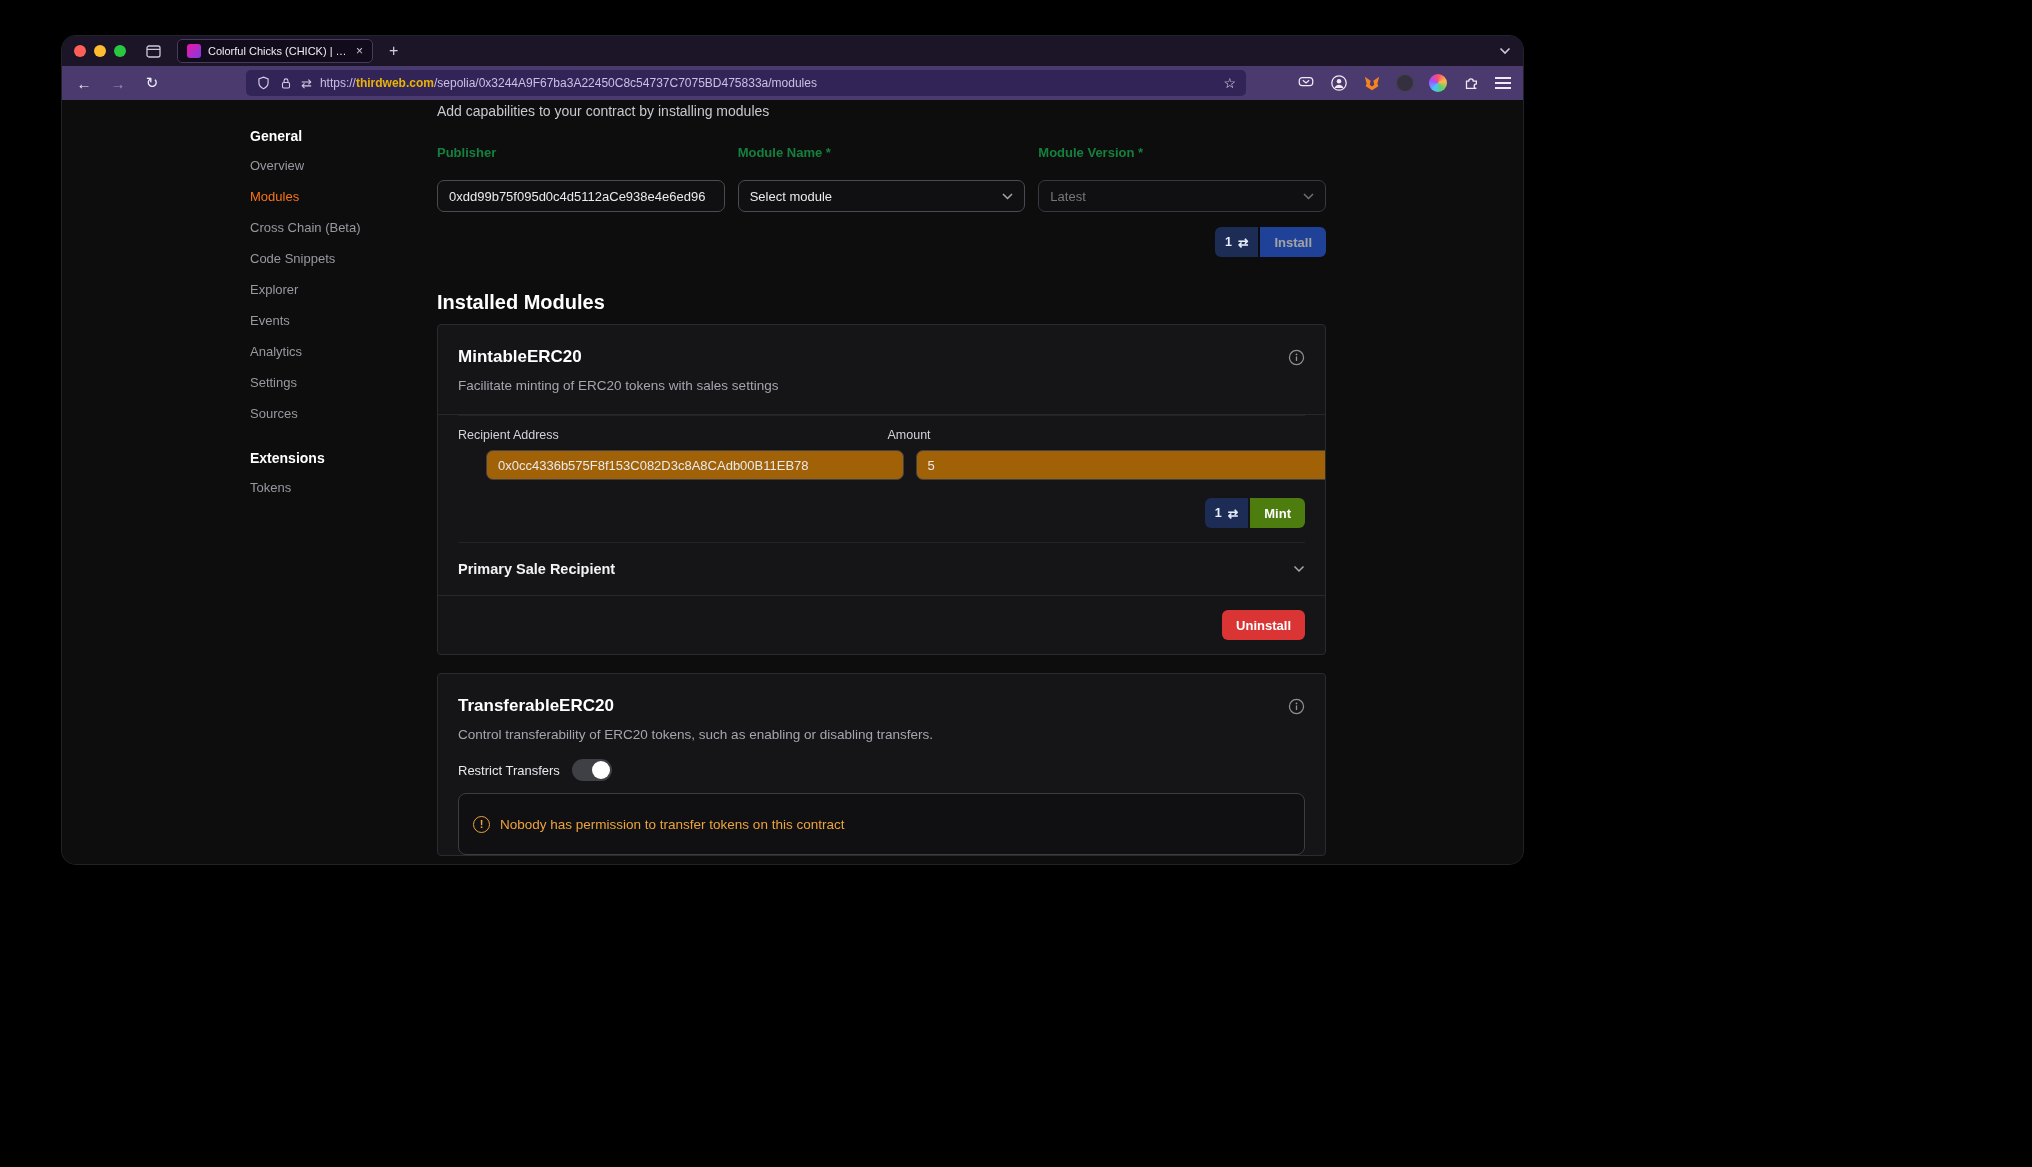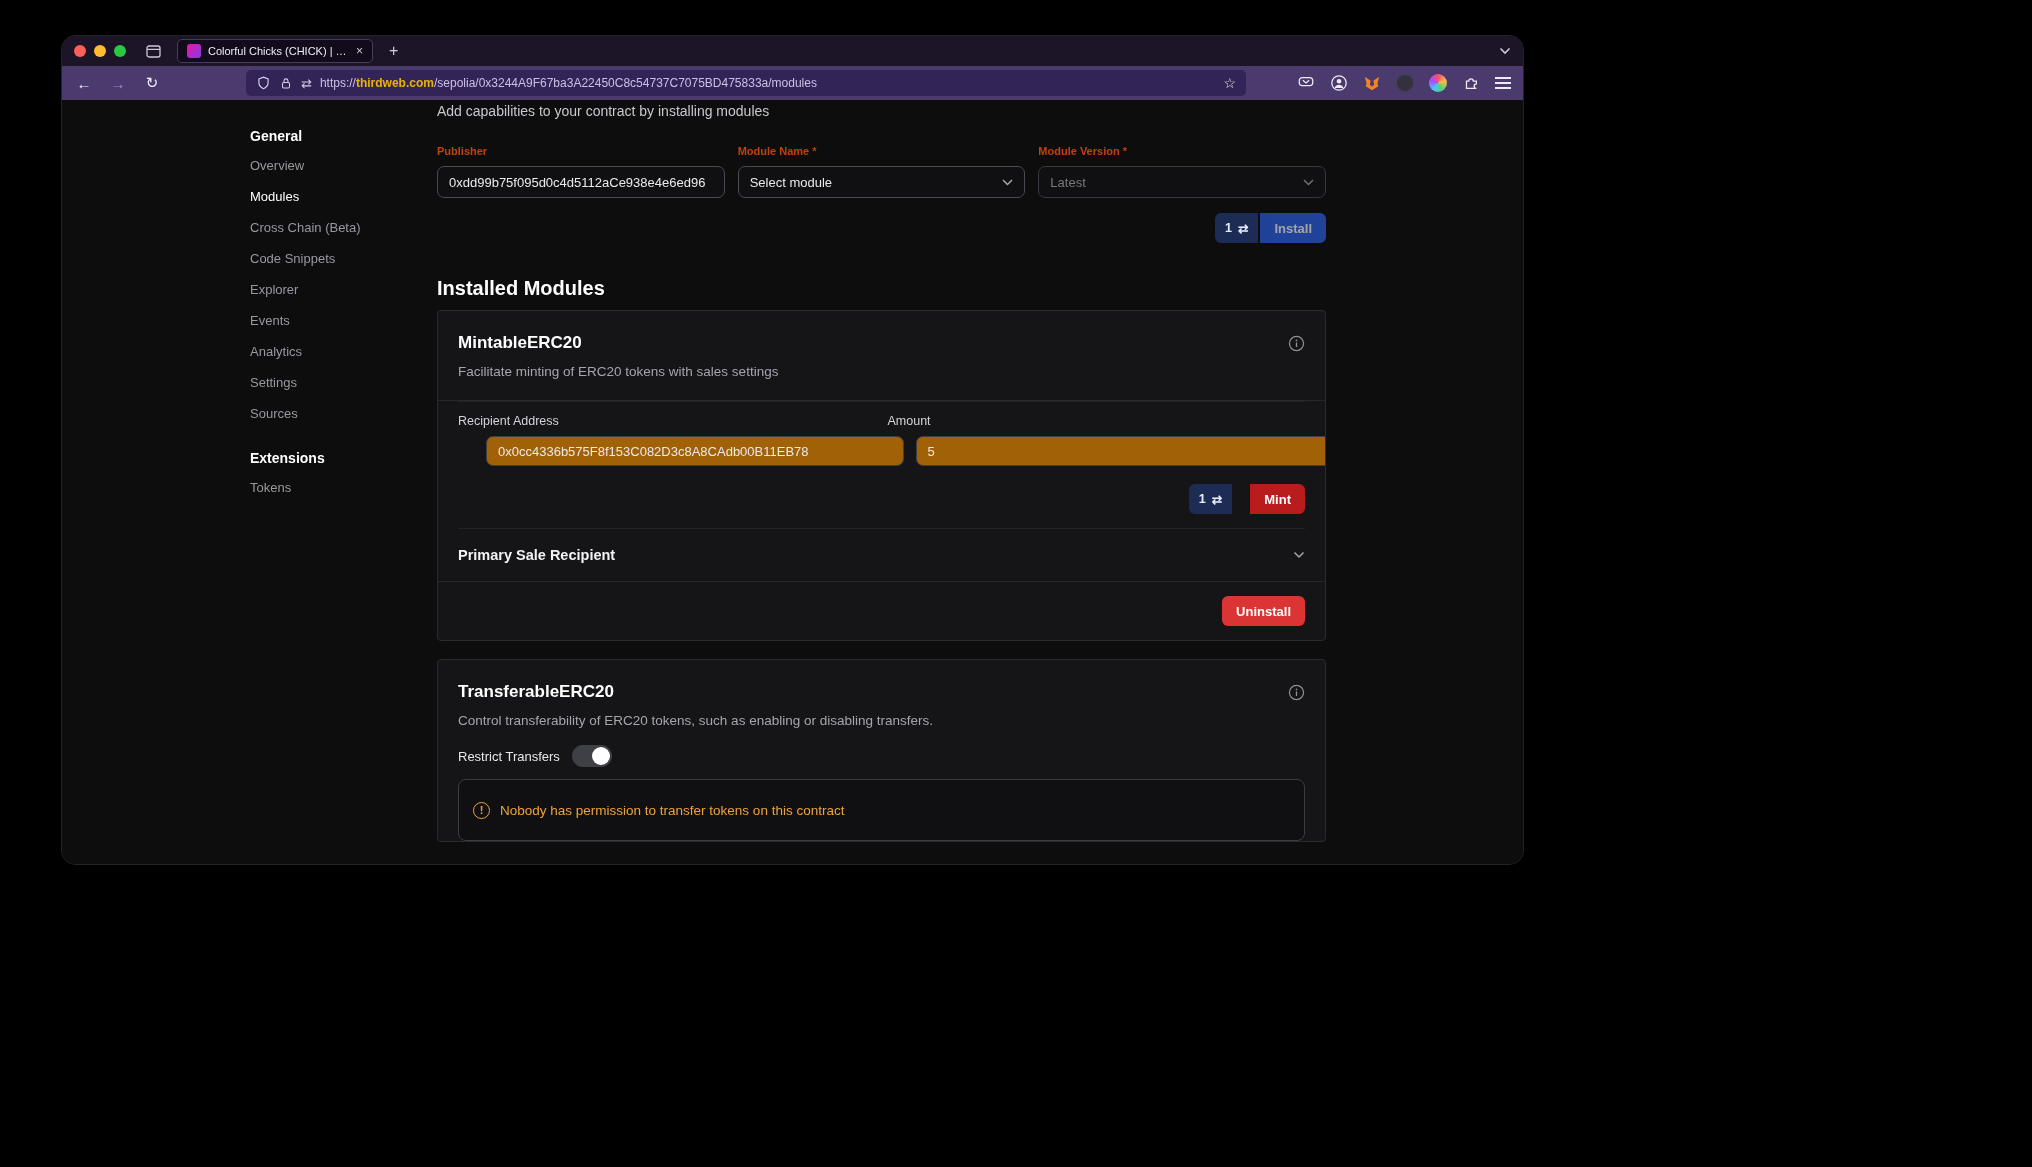--- a/index.html
+++ b/index.html
@@ -45,41 +45,41 @@
                border-bottom: 2px solid #efeaf6; position: relative; }
   .hamburger::after { content: ""; position: absolute; left: 0; right: 0; top: 3px; height: 2px; background: #efeaf6; }
 
   
   .page { position: absolute; top: 64px; left: 0; right: 0; bottom: 0; background: #0d0d0e; overflow: hidden; }
 
   .sidebar { position: absolute; left: 188px; top: 28px; width: 155px; font-size: 13px; }
   .side-heading { color: #ffffff; font-weight: 700; font-size: 14px; line-height: 16px; margin-bottom: 14px; }
   .side-heading.second { margin-top: 28px; }
   .side-item { color: #98989f; line-height: 16px; margin-bottom: 15px; cursor: pointer; }
-  .side-item.active { color: #ffffff; }
+  .side-item.active { color: #f97316; }
 
   .main { position: absolute; left: 375px; top: 0; width: 889px; }
   .intro { color: #c8c8ce; font-size: 14px; margin-top: 3px; }
 
   .installer { display: grid; grid-template-columns: 1fr 1fr 1fr; gap: 13px; margin-top: 26px; }
-  .field-label { color: #c2410c; font-size: 11px; font-weight: 700; margin-bottom: 9px; }
+  .field-label { color: #15803d; font-size: 13px; font-weight: 700; margin-bottom: 20px; }
   .text-input { width: 100%; height: 32px; background: #101012; border: 1px solid #4a4a51; border-radius: 7px;
                 color: #e9e9ee; font-size: 13px; padding: 0 11px; font-family: inherit; }
   .text-input.small { height: 30px; background: #a16207; border-color: #3f3f46; margin-left: 28px; }
   .select { height: 32px; background: #101012; border: 1px solid #4a4a51; border-radius: 7px; display: flex;
             align-items: center; justify-content: space-between; padding: 0 11px; color: #e9e9ee; font-size: 13px; cursor: pointer; }
   .select.dim { color: #76767e; border-color: #38383f; }
 
   .action-row { display: flex; justify-content: flex-end; margin-top: 15px; gap: 2px; }
   .chain-badge { background: #1c2c55; color: #e7ecff; font-size: 12.5px; font-weight: 600; display: flex;
                  align-items: center; gap: 6px; padding: 0 10px; height: 30px; border-radius: 6px 0 0 6px; }
   .btn { border: none; height: 30px; padding: 0 14px; font-size: 13px; font-weight: 700;
          color: #fff; font-family: inherit; cursor: pointer; }
   .btn-install { background: #2c63ee; opacity: .62; border-radius: 0 6px 6px 0; }
-  .btn-mint { background: #b91c1c; border-radius: 0 6px 6px 0; margin-left: 16px; }
+  .btn-mint { background: #4d7c0f; border-radius: 0 6px 6px 0; }
   .btn-uninstall { background: #da3434; border-radius: 6px; }
 
   .h-installed { color: #ffffff; font-size: 20px; font-weight: 800; margin-top: 34px; line-height: 23px; }
 
   .card { margin-top: 10px; background: #151518; border: 1px solid #2a2a2f; border-radius: 4px; overflow: hidden; }
   .card + .card { margin-top: 18px; }
   .card-head { padding: 22px 20px 0; }
   .card-title-row { display: flex; justify-content: space-between; align-items: center; }
   .card-title { color: #fff; font-size: 17px; font-weight: 700; line-height: 20px; }
   .card-desc { color: #a5a5ae; font-size: 13.5px; margin-top: 10px; line-height: 17px; }

